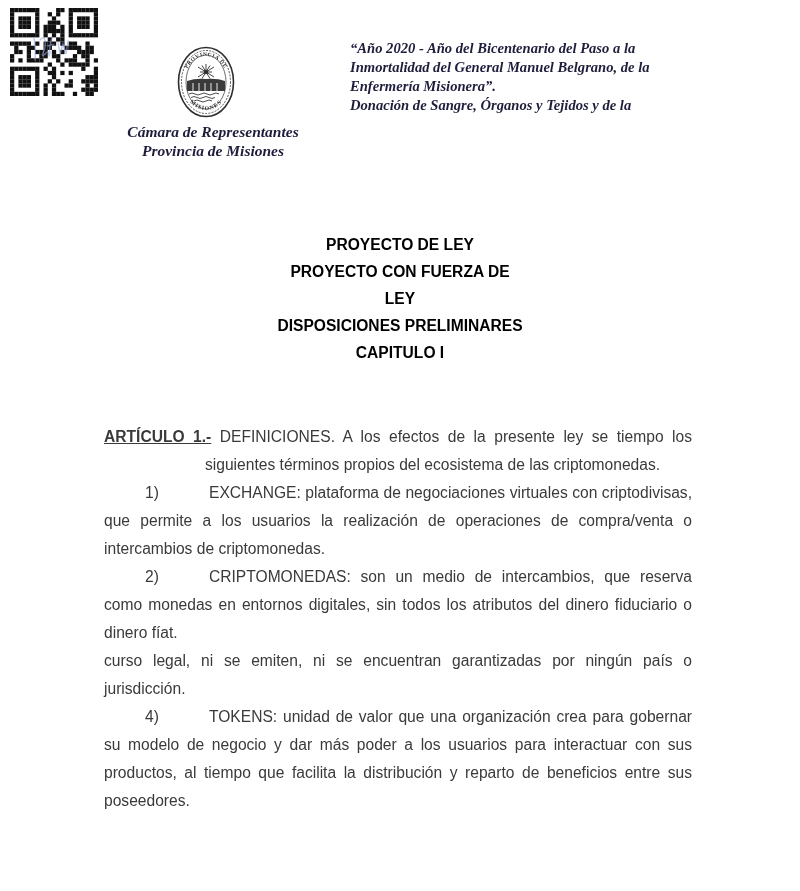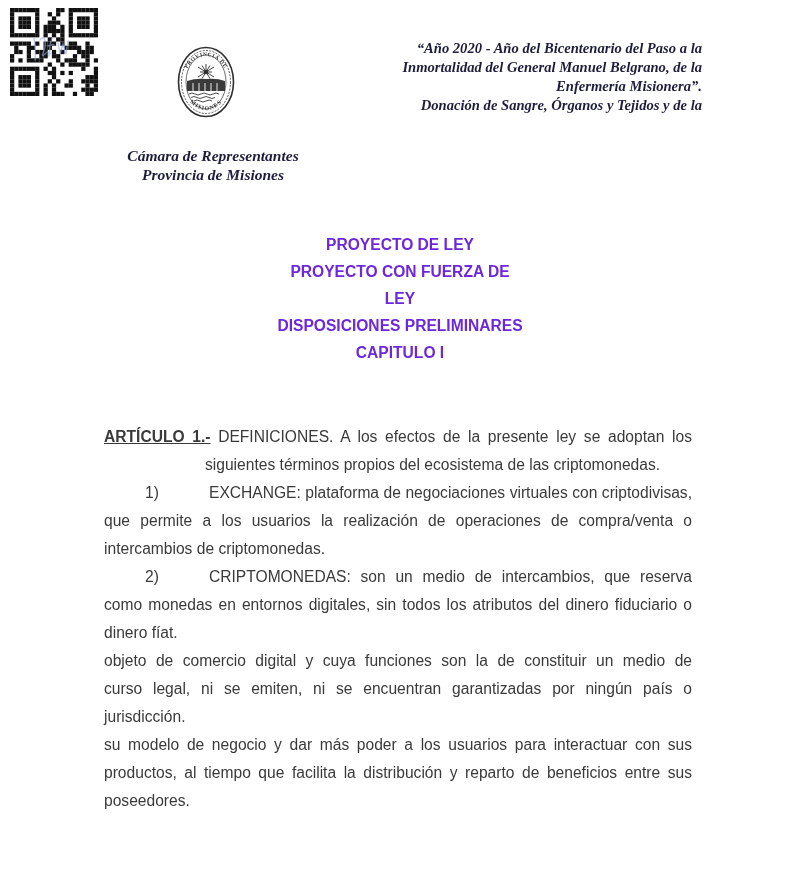--- a/index.html
+++ b/index.html
@@ -14,37 +14,37 @@
   .qr-wrap{position:absolute;left:10px;top:8px;width:88px;height:88px;}
   .qr-wrap svg{display:block;}
   .scribble{position:absolute;left:10px;top:8px;width:88px;height:88px;pointer-events:none;}
   .seal{position:absolute;left:176px;top:45px;width:60px;height:74px;}
   .org{
     position:absolute;left:103px;top:122px;width:220px;
     text-align:center;
     font-family:"Liberation Serif",serif;
     font-weight:bold;font-style:italic;
     font-size:15.5px;line-height:19px;
-    color:#1e1e3c;white-space:nowrap;margin-top:24px;
+    color:#1e1e3c;white-space:nowrap;
   }
   .quote{
     position:absolute;left:350px;top:39px;width:352px;
-    text-align:right;
+    text-align:left;
     font-family:"Liberation Serif",serif;
     font-weight:bold;font-style:italic;
     font-size:14.6px;line-height:19px;
     color:#1e1e3c;
   }
   .quote-line{white-space:nowrap;}
   
   .titles{
     position:absolute;left:0;top:231px;width:800px;
     text-align:center;
     font-weight:bold;font-size:15.6px;line-height:27px;
-    color:#6d28d9;
+    color:#000000;
   }
   
   .body-text{
     position:absolute;left:104px;top:423px;width:588px;
     font-size:15.6px;line-height:28px;
     color:#3a3a3a;
   }
   .bl{height:28px;overflow:visible;}
   .bl.stretch{text-align:justify;text-align-last:justify;}
   .bl.plain{text-align:left;}
@@ -353,29 +353,29 @@
 
   <div class="titles" id="titles">
       <div class="title-line">PROYECTO DE LEY</div>
       <div class="title-line">PROYECTO CON FUERZA DE</div>
       <div class="title-line">LEY</div>
       <div class="title-line">DISPOSICIONES PRELIMINARES</div>
       <div class="title-line">CAPITULO I</div>
     </div>
 
   <div class="body-text" id="body-text">
-      <div class="bl art stretch"><span class="art-label">ARTÍCULO 1.-</span> <span>DEFINICIONES. A los efectos de la presente ley se adoptan los</span></div>
+      <div class="bl art stretch"><span class="art-label">ARTÍCULO 1.-</span> <span>DEFINICIONES. A los efectos de la presente ley se tiempo los</span></div>
       <div class="bl hang plain"><span>siguientes términos propios del ecosistema de las criptomonedas.</span></div>
       <div class="bl item stretch"><span class="num">1)</span><span>EXCHANGE: plataforma de negociaciones virtuales con criptodivisas,</span></div>
       <div class="bl stretch"><span>que permite a los usuarios la realización de operaciones de compra/venta o</span></div>
       <div class="bl plain"><span>intercambios de criptomonedas.</span></div>
       <div class="bl item stretch"><span class="num">2)</span><span>CRIPTOMONEDAS: son un medio de intercambios, que reserva</span></div>
       <div class="bl stretch"><span>como monedas en entornos digitales, sin todos los atributos del dinero fiduciario o</span></div>
       <div class="bl plain"><span>dinero fíat.</span></div>
-      <div class="bl stretch"><span>objeto de comercio digital y cuya funciones son la de constituir un medio de</span></div>
       <div class="bl stretch"><span>curso legal, ni se emiten, ni se encuentran garantizadas por ningún país o</span></div>
       <div class="bl plain"><span>jurisdicción.</span></div>
+      <div class="bl item stretch"><span class="num">4)</span><span>TOKENS: unidad de valor que una organización crea para gobernar</span></div>
       <div class="bl stretch"><span>su modelo de negocio y dar más poder a los usuarios para interactuar con sus</span></div>
       <div class="bl stretch"><span>productos, al tiempo que facilita la distribución y reparto de beneficios entre sus</span></div>
       <div class="bl plain"><span>poseedores.</span></div>
     </div>
 
 </div>
 
 </body></html>

